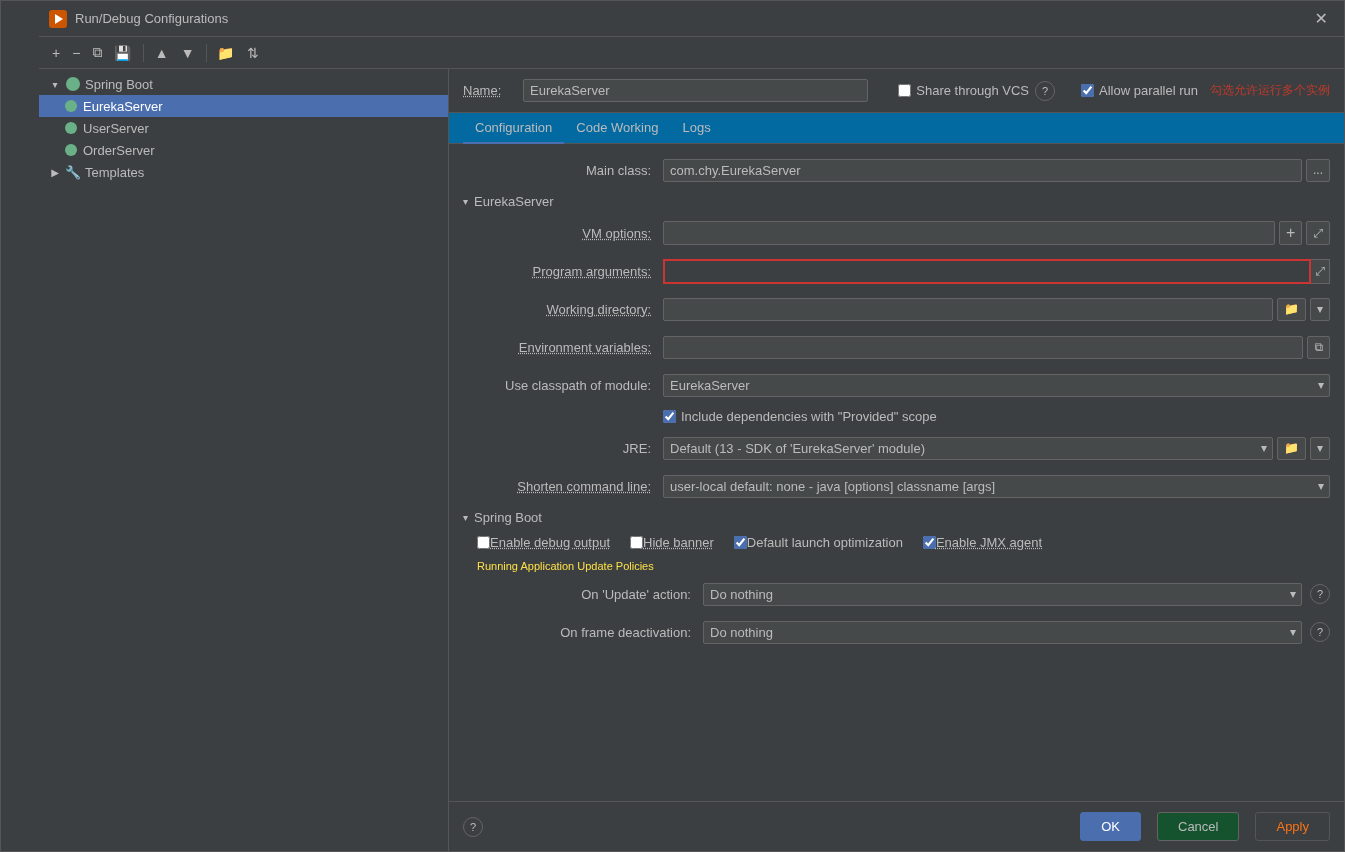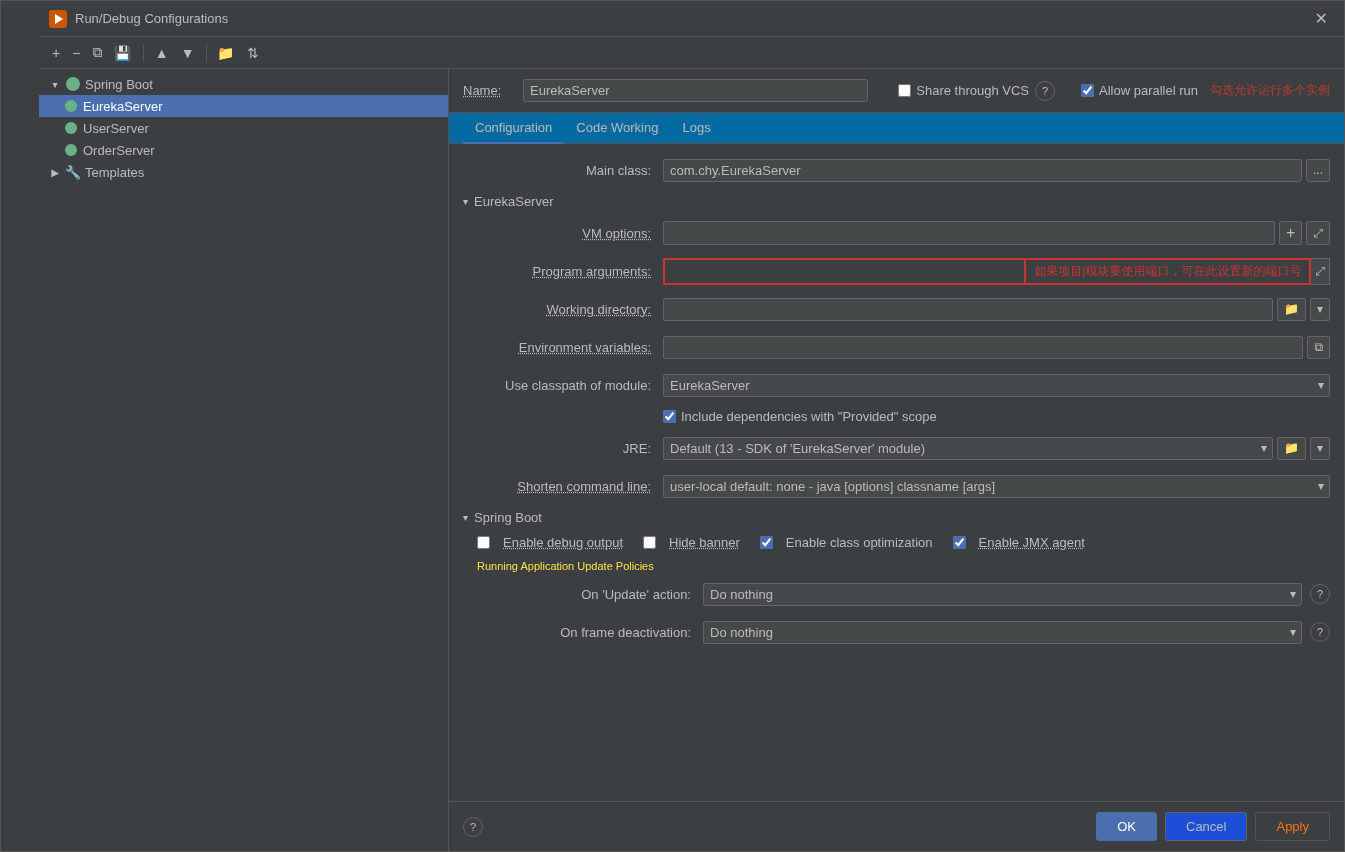--- a/index.html
+++ b/index.html
@@ -379,21 +379,21 @@
     .checkboxes-row {
       display: flex;
       align-items: center;
       gap: 20px;
       margin: 8px 0 10px 0;
       padding-left: 14px;
     }
     .cb-item {
       display: flex;
       align-items: center;
-      gap: 13px;
+      gap: 0;
       cursor: pointer;
     }
     .cb-item label {
       color: #bbbbbb;
       font-size: 13px;
       cursor: pointer;
     }
     .cb-item label.underline {
       text-decoration: underline;
       text-decoration-style: dotted;
@@ -415,21 +415,21 @@
       border-radius: 3px;
       cursor: pointer;
       border: 1px solid #646464;
     }
     .btn-primary {
       background: #4b6eaf;
       border-color: #4b6eaf;
       color: white;
     }
     .btn-default {
-      background: #1d4ed8;
+      background: #14532d;
       color: #bbbbbb;
     }
     .btn-disabled {
       background: #3c3f41;
       color: #f97316;
       border-color: #555;
       cursor: default;
     }
 
     .help-icon {
@@ -585,21 +585,20 @@
             <input type="text" class="form-control" style="flex: 1 1 0%;">
             <button class="form-control-btn" style="font-size:16px;">+</button>
             <button class="form-control-btn">⤢</button>
           </div>
         </div>
 
         <div class="program-args-row">
           <span class="program-args-label">Program arguments:</span>
           <div class="program-args-input-wrapper">
             <input type="text" class="program-args-input" style="width: 200px;">
-            <div class="program-args-annotation">如果项目|模块要使用端口，可在此设置新的端口号</div>
             <div class="expand-icon">⤢</div>
           </div>
         </div>
 
         <div class="form-row">
           <span class="form-label underline">Working directory:</span>
           <div class="form-control-with-btn">
             <input type="text" class="form-control" style="flex: 1 1 0%;">
             <button class="form-control-btn">📁</button>
             <button class="form-control-btn">▾</button>
@@ -661,21 +660,21 @@
           <div class="cb-item">
             <input type="checkbox" style="">
             <label class="underline">Enable debug output</label>
           </div>
           <div class="cb-item">
             <input type="checkbox" style="">
             <label class="underline">Hide banner</label>
           </div>
           <div class="cb-item">
             <input type="checkbox" checked="" style="">
-            <label>Enable class optimization</label>
+            <label>Default launch optimization</label>
           </div>
           <div class="cb-item">
             <input type="checkbox" checked="" style="">
             <label class="underline">Enable JMX agent</label>
           </div>
         </div>
 
         <div class="policies-section">
           <div class="policies-title">Running Application Update Policies</div>
 
@@ -702,21 +701,21 @@
               <span class="help-icon">?</span>
             </div>
           </div>
         </div>
 
       </div>
 
       <div class="bottom-bar-wrapper">
         <span class="help-icon" style="position:absolute; left:14px;">?</span>
         <div style="flex:1;"></div>
-        <div style="display:flex; gap:8px; margin-left: auto;">
+        <div style="display:flex; gap:16px; margin-left: auto;">
           <button class="btn btn-primary">OK</button>
           <button class="btn btn-default">Cancel</button>
           <button class="btn btn-disabled">Apply</button>
         </div>
       </div>
 
     </div>
 
   </div>
 

